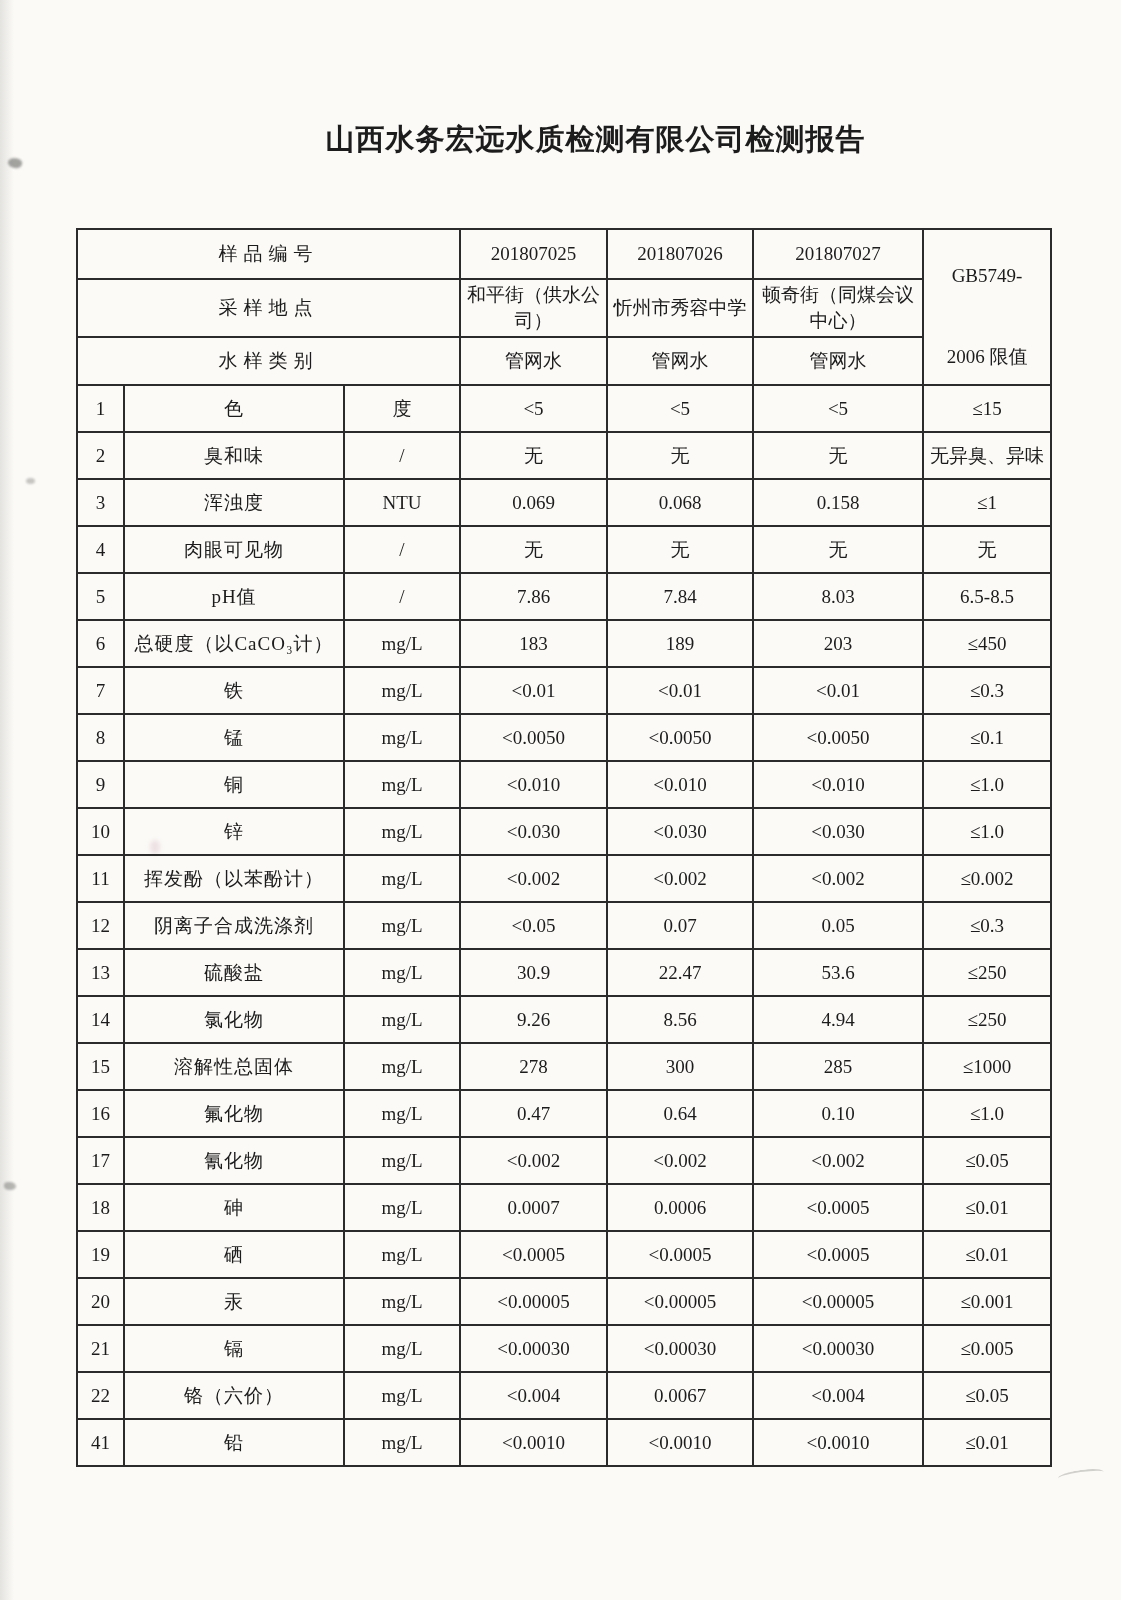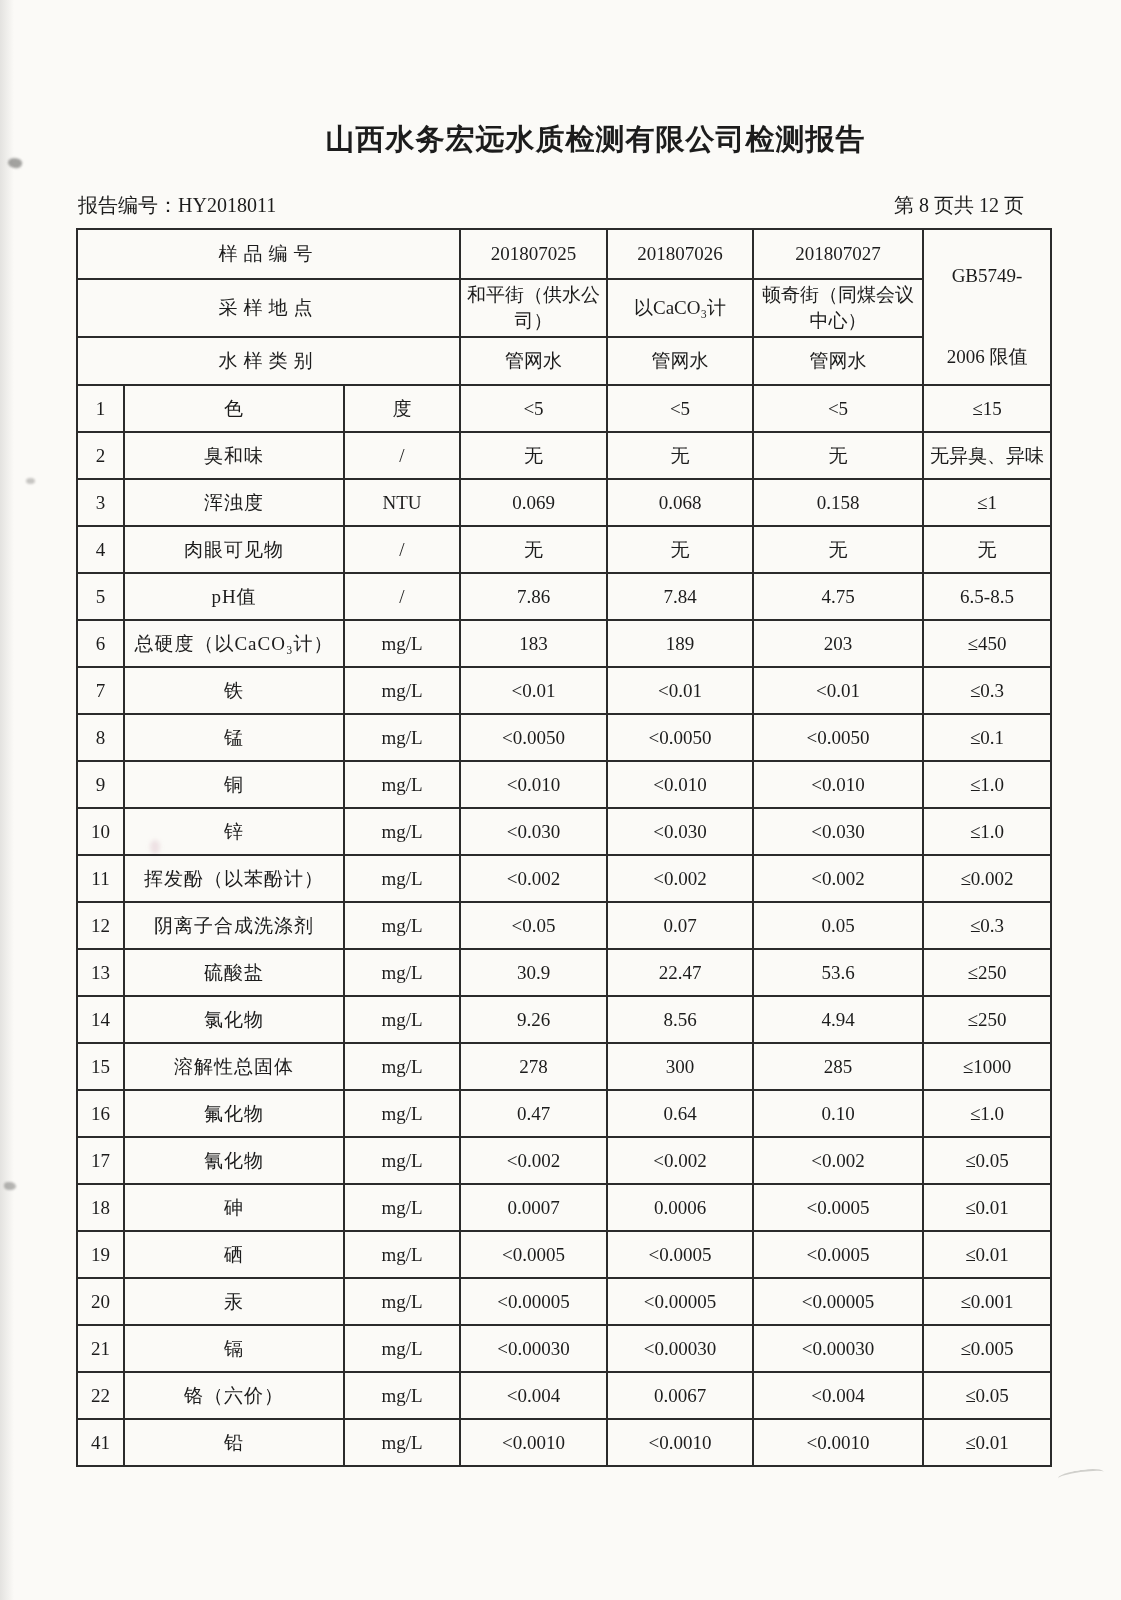--- a/index.html
+++ b/index.html
@@ -67,24 +67,20 @@
 
   <div class="smudge smudge-strip"></div>
   <div class="smudge smudge-a"></div>
   <div class="smudge smudge-b"></div>
   <div class="smudge smudge-c"></div>
   <div class="smudge smudge-d"></div>
   <div class="smudge smudge-e"></div>
 
   <div class="title">山西水务宏远水质检测有限公司检测报告</div>
 
-  <div class="meta">
-    <span>报告编号：HY2018011</span>
-    <span>第 8 页共 12 页</span>
-  </div>
 
   <table class="report">
     <colgroup>
       <col style="width:47px">
       <col style="width:220px">
       <col style="width:116px">
       <col style="width:147px">
       <col style="width:146px">
       <col style="width:170px">
       <col style="width:128px">
@@ -97,21 +93,21 @@
         <th>201807027</th>
         <th rowspan="3" class="limit-header limit-col">
           <div>GB5749-</div>
           <div class="gap"></div>
           <div>2006 限值</div>
         </th>
       </tr>
       <tr class="hr2">
         <th colspan="3" class="hdr-label">采样地点</th>
         <th class="loc-cell">和平街（供水公司）</th>
-        <th class="loc-cell">以CaCO₃计</th>
+        <th class="loc-cell">忻州市秀容中学</th>
         <th class="loc-cell">顿奇街（同煤会议中心）</th>
       </tr>
       <tr class="hr3">
         <th colspan="3" class="hdr-label">水样类别</th>
         <th>管网水</th>
         <th>管网水</th>
         <th>管网水</th>
       </tr>
     </thead>
     <tbody>
@@ -150,21 +146,21 @@
           <td>无</td>
           <td>无</td>
           <td class="limit-col">无</td>
         </tr>
         <tr>
           <td>5</td>
           <td class="name-cell">pH值</td>
           <td>/</td>
           <td>7.86</td>
           <td>7.84</td>
-          <td>4.75</td>
+          <td>8.03</td>
           <td class="limit-col">6.5-8.5</td>
         </tr>
         <tr>
           <td>6</td>
           <td class="name-cell">总硬度（以CaCO₃计）</td>
           <td>mg/L</td>
           <td>183</td>
           <td>189</td>
           <td>203</td>
           <td class="limit-col">≤450</td>

